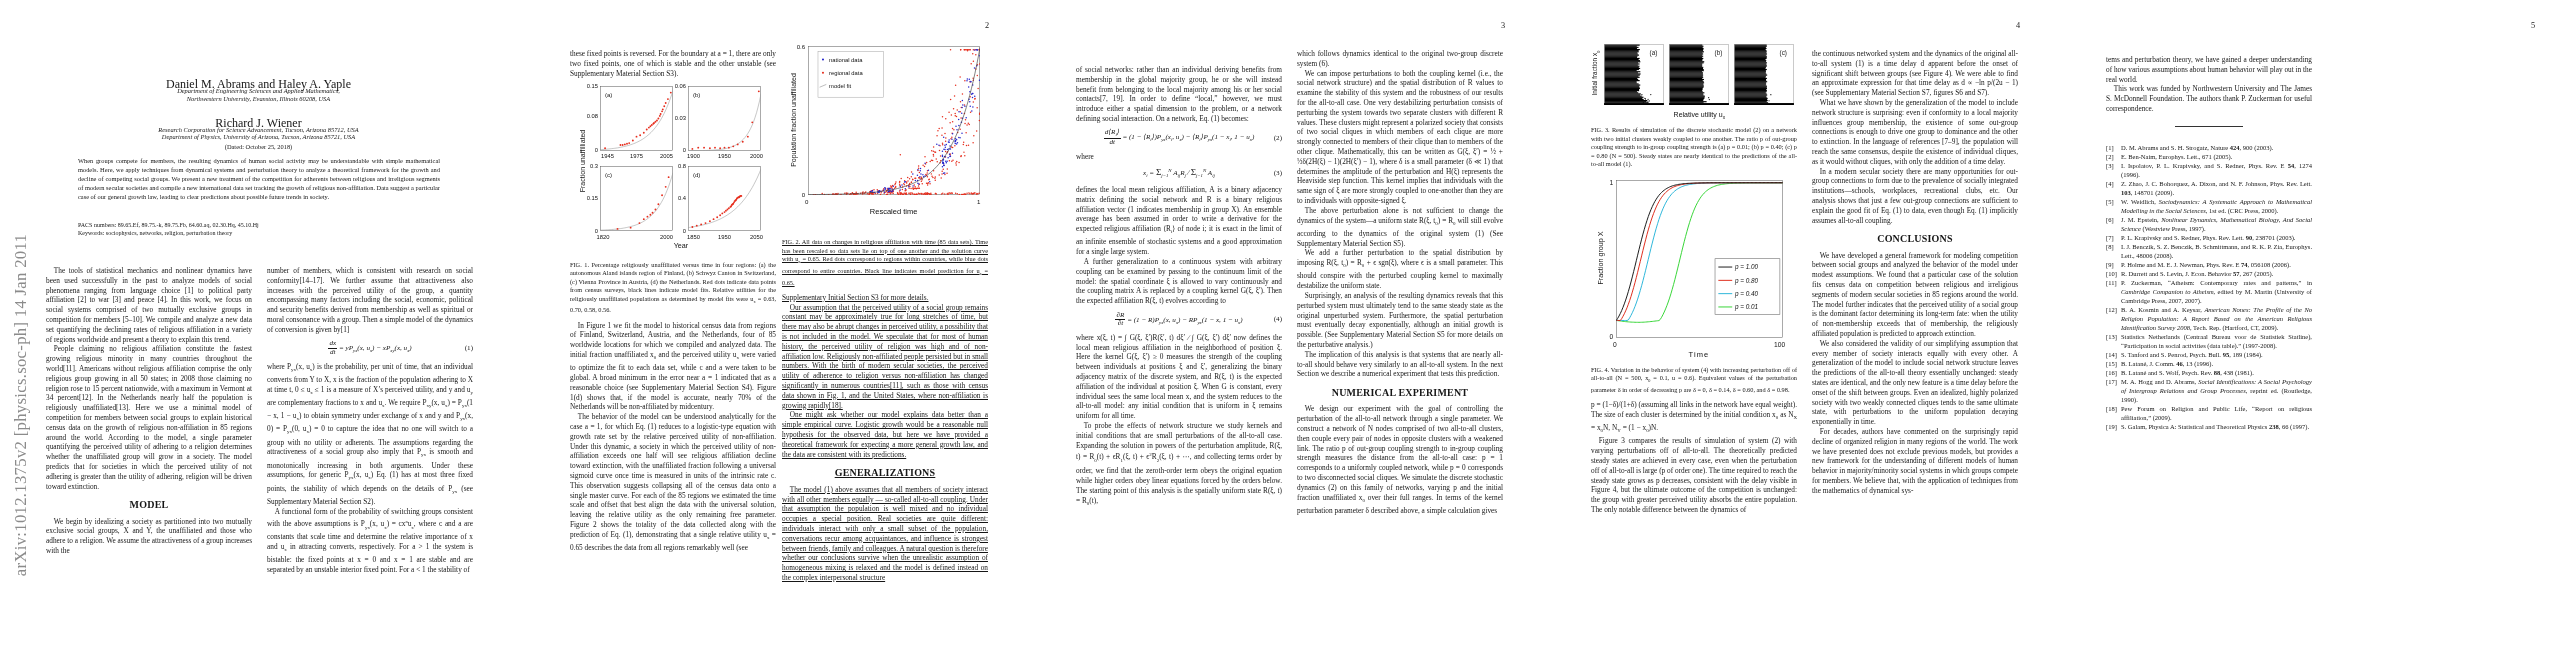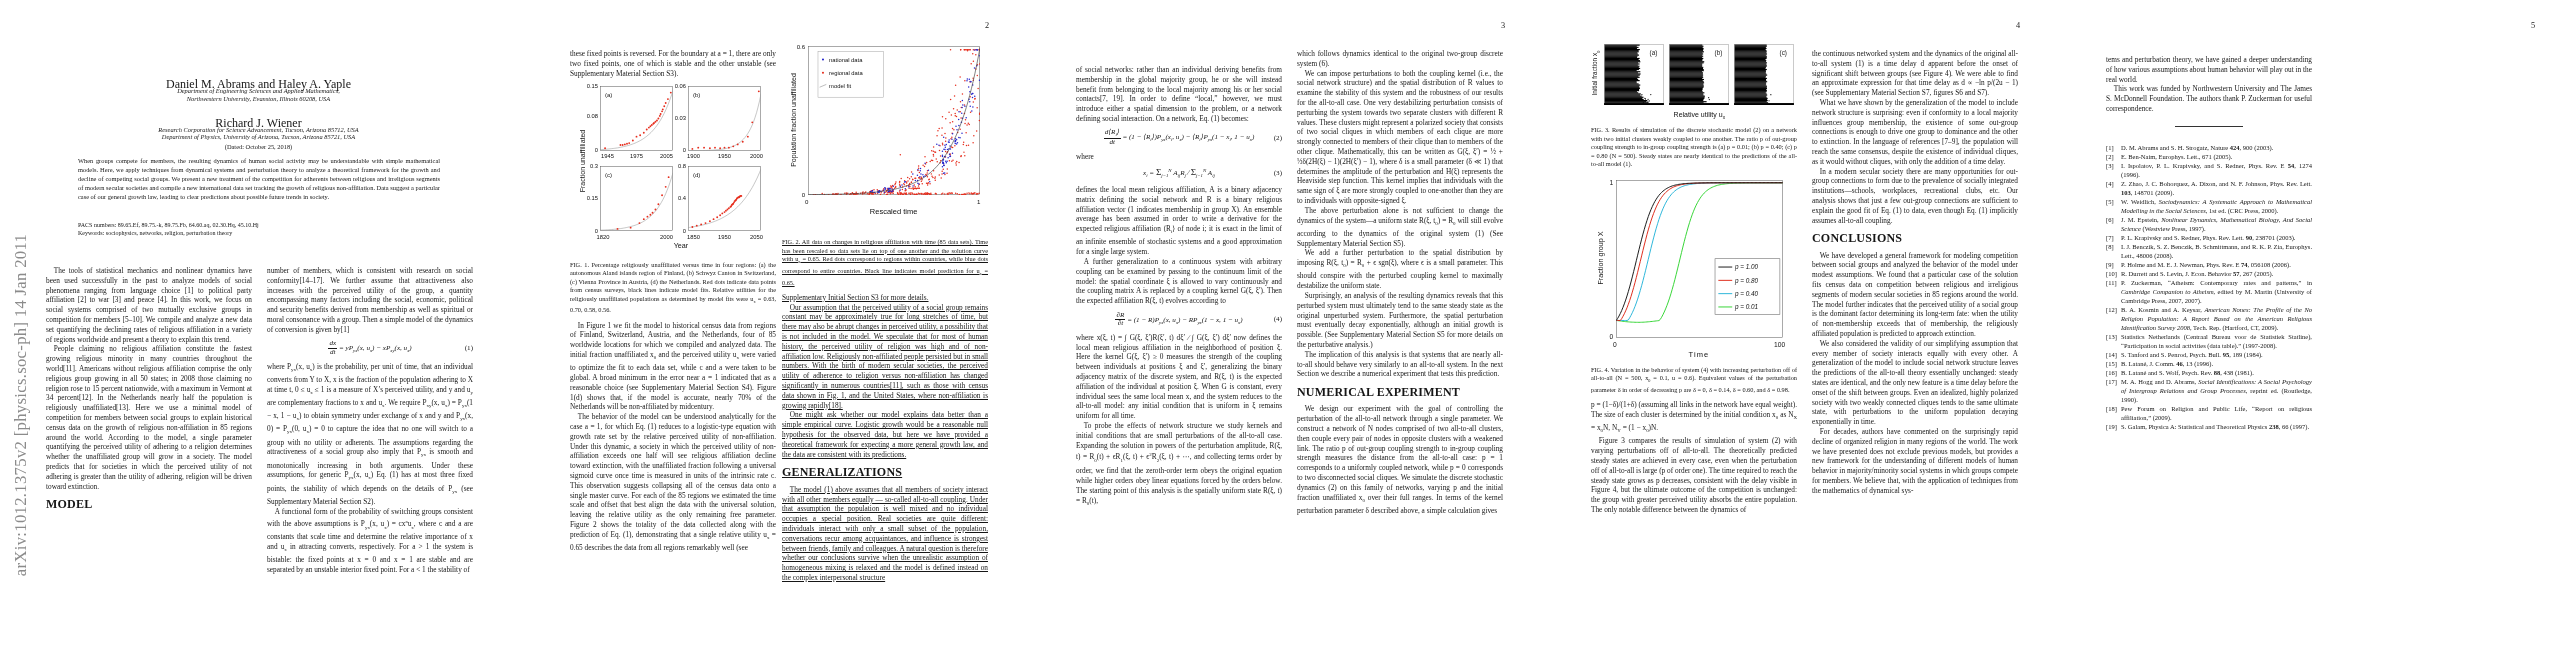--- a/index.html
+++ b/index.html
@@ -13,21 +13,21 @@
   .cauth{position:absolute;left:33px;width:451px;text-align:center;}
   .nm{font-size:12px;}
   .affil{font-style:italic;font-size:6.4px;line-height:8px;}
   .dated{font-size:6.4px;}
   .abs{position:absolute;left:78px;top:156px;width:362px;text-align:justify;
        font-size:6.4px;line-height:9px;}
   .pacs{position:absolute;left:78px;font-size:6px;}
   .col{position:absolute;text-align:justify;font-size:7.3px;line-height:9.8px;overflow:hidden;}
   .col p{margin:0;}
   .col p.ind{text-indent:7.8px;}
-  .head{text-align:left;font-weight:bold;font-size:12px;letter-spacing:0.2px;margin:8.3px 0 7.2px;}
+  .head{text-align:center;font-weight:bold;font-size:10px;letter-spacing:0.2px;margin:8.3px 0 7.2px;}
   .eq{position:relative;text-align:center;margin:5.6px 0;font-style:italic;font-size:7.1px;line-height:1.2;}
   .eq .tag{position:absolute;right:0;top:50%;transform:translateY(-50%);font-style:normal;}
   .fr{display:inline-block;vertical-align:middle;text-align:center;line-height:1.04;}
   .fr>span{display:block;padding:0 1.1px;}
   .fr .fd{border-top:0.6px solid #161616;}
   .bsum{font-size:1.3em;font-style:normal;}
   sub,sup{font-size:.68em;}
   .cap{font-size:6.3px;line-height:8.5px;text-align:justify;margin:3.3px 0 5.6px;}
   .refs{font-size:6.5px;line-height:9px;}
   .ref{position:relative;padding-left:15px;text-align:justify;}
@@ -56,20 +56,21 @@
   <div class="abs">When groups compete for members, the resulting dynamics of human social activity may be understandable with simple mathematical models. Here, we apply techniques from dynamical systems and perturbation theory to analyze a theoretical framework for the growth and decline of competing social groups. We present a new treatment of the competition for adherents between religious and irreligious segments of modern secular societies and compile a new international data set tracking the growth of religious non-affiliation. Data suggest a particular case of our general growth law, leading to clear predictions about possible future trends in society.</div>
   <div class="pacs" style="top:222px">PACS numbers: 89.65.Ef, 89.75.-k, 89.75.Fb, 64.60.aq, 02.30.Hq, 45.10.Hj</div>
   <div class="pacs" style="top:230px">Keywords: sociophysics, networks, religion, perturbation theory</div>
 
   <div id="pages">
       <div class="page">
         <div class="col" style="left: 46px; top: 266px; width: 206px; height: 347px;">
           <p class="ind">The tools of statistical mechanics and nonlinear dynamics have been used successfully in the past to analyze models of social phenomena ranging from language choice [1] to political party affiliation [2] to war [3] and peace [4]. In this work, we focus on social systems comprised of two mutually exclusive groups in competition for members [5–10]. We compile and analyze a new data set quantifying the declining rates of religious affiliation in a variety of regions worldwide and present a theory to explain this trend.</p>
           <p class="ind">People claiming no religious affiliation constitute the fastest growing religious minority in many countries throughout the world[11]. Americans without religious affiliation comprise the only religious group growing in all 50 states; in 2008 those claiming no religion rose to 15 percent nationwide, with a maximum in Vermont at 34 percent[12]. In the Netherlands nearly half the population is religiously unaffiliated[13]. Here we use a minimal model of competition for members between social groups to explain historical census data on the growth of religious non-affiliation in 85 regions around the world. According to the model, a single parameter quantifying the perceived utility of adhering to a religion determines whether the unaffiliated group will grow in a society. The model predicts that for societies in which the perceived utility of not adhering is greater than the utility of adhering, religion will be driven toward extinction.</p>
           <div class="head">MODEL</div>
+          <p class="ind">We begin by idealizing a society as partitioned into two mutually exclusive social groups, X and Y, the unaffiliated and those who adhere to a religion. We assume the attractiveness of a group increases with the</p>
         </div>
         <div class="col" style="left: 267px; top: 266px; width: 206px; height: 371px;">
           <p>number of members, which is consistent with research on social conformity[14–17]. We further assume that attractiveness also increases with the perceived utility of the group, a quantity encompassing many factors including the social, economic, political and security benefits derived from membership as well as spiritual or moral consonance with a group. Then a simple model of the dynamics of conversion is given by[1]</p>
           <div class="eq"><span class="fr"><span class="fn">dx</span><span class="fd">dt</span></span> = yP<sub>yx</sub>(x, u<sub>x</sub>) − xP<sub>xy</sub>(x, u<sub>x</sub>)<span class="tag">(1)</span></div>
           <p>where P<sub>yx</sub>(x, u<sub>x</sub>) is the probability, per unit of time, that an individual converts from Y to X, x is the fraction of the population adhering to X at time t, 0 ≤ u<sub>x</sub> ≤ 1 is a measure of X’s perceived utility, and y and u<sub>y</sub> are complementary fractions to x and u<sub>x</sub>. We require P<sub>xy</sub>(x, u<sub>x</sub>) = P<sub>yx</sub>(1 − x, 1 − u<sub>x</sub>) to obtain symmetry under exchange of x and y and P<sub>yx</sub>(x, 0) = P<sub>yx</sub>(0, u<sub>x</sub>) = 0 to capture the idea that no one will switch to a group with no utility or adherents. The assumptions regarding the attractiveness of a social group also imply that P<sub>yx</sub> is smooth and monotonically increasing in both arguments. Under these assumptions, for generic P<sub>yx</sub>(x, u<sub>x</sub>) Eq. (1) has at most three fixed points, the stability of which depends on the details of P<sub>yx</sub> (see Supplementary Material Section S2).</p>
           <p class="ind">A functional form of the probability of switching groups consistent with the above assumptions is P<sub>yx</sub>(x, u<sub>x</sub>) = cx<sup>a</sup>u<sub>x</sub>, where c and a are constants that scale time and determine the relative importance of x and u<sub>x</sub> in attracting converts, respectively. For a &gt; 1 the system is bistable: the fixed points at x = 0 and x = 1 are stable and are separated by an unstable interior fixed point. For a &lt; 1 the stability of</p>
         </div>
       </div>
       <div class="page">
         <div class="col" style="left: 561px; top: 49px; width: 206px; height: 593px; margin-left: 9px;">

